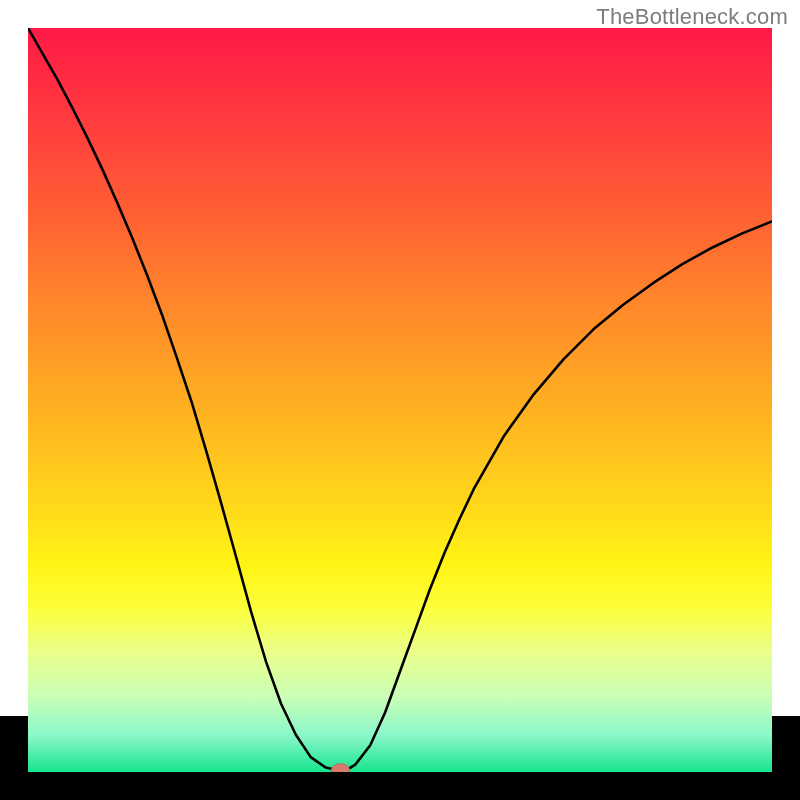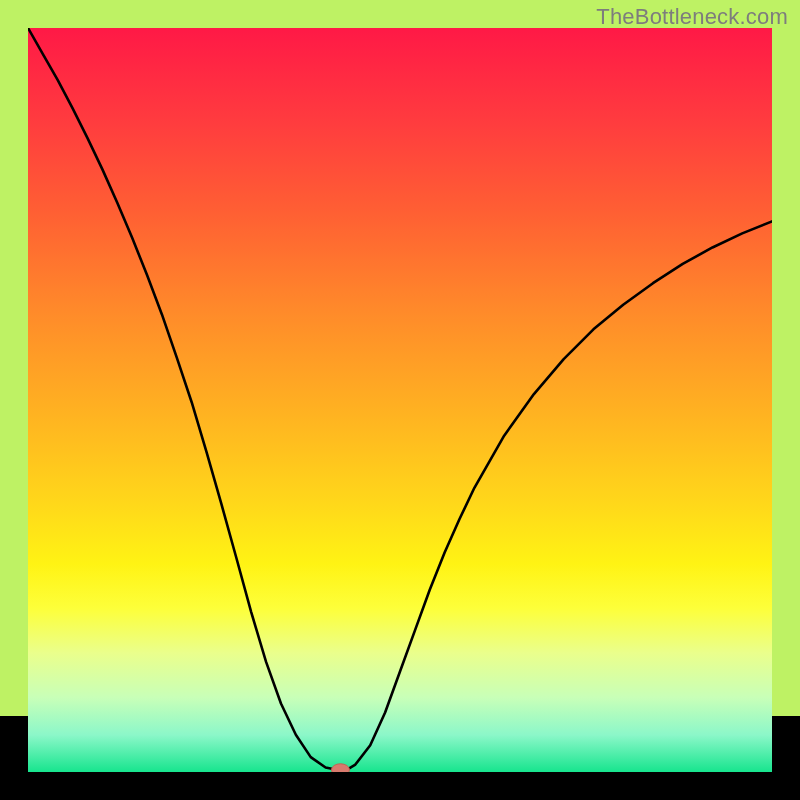--- a/index.html
+++ b/index.html
@@ -8,21 +8,21 @@
     width: 800px;
     height: 800px;
     background: #000000;
     overflow: hidden;
     font-family: Arial, Helvetica, sans-serif;
   }
   .frame {
     position: relative;
     width: 800px;
     height: 716px;
-    background: #bef264;
+    background: #ffffff;
   }
   .attribution {
     position: absolute;
     top: 4px;
     right: 12px;
     color: #7d7d7d;
     font-size: 22px;
     font-weight: 500;
     letter-spacing: 0.2px;
     user-select: none;

